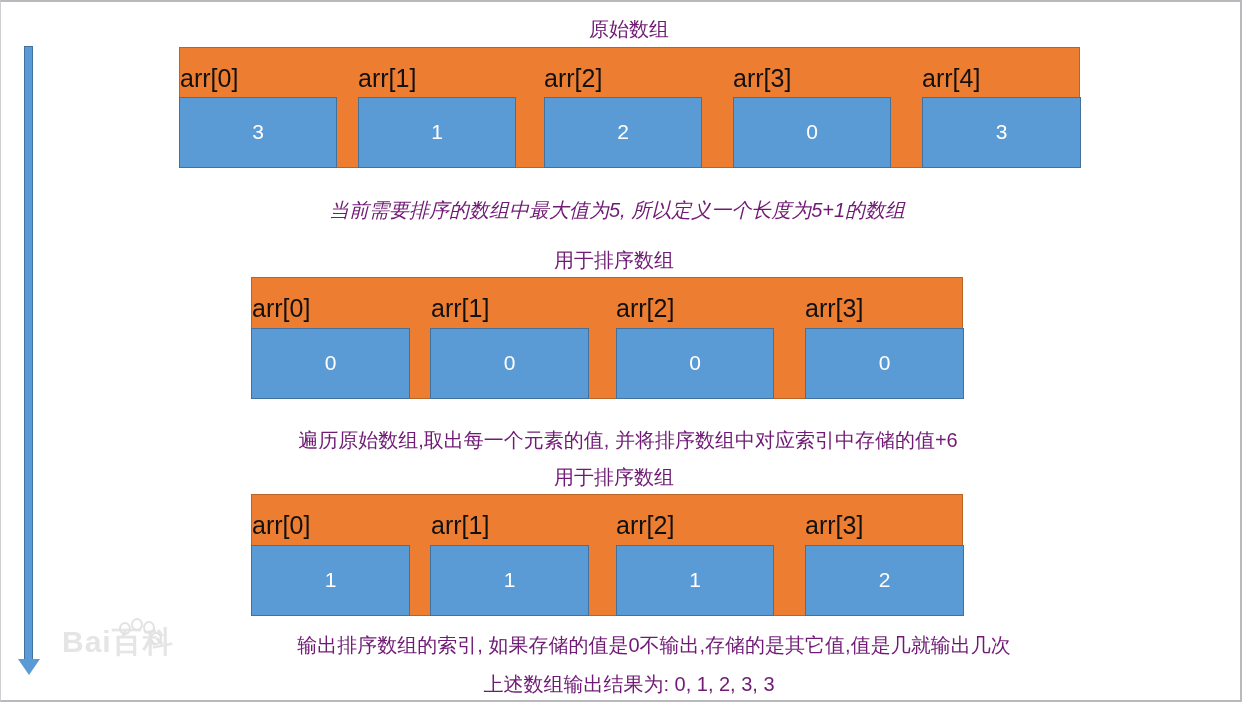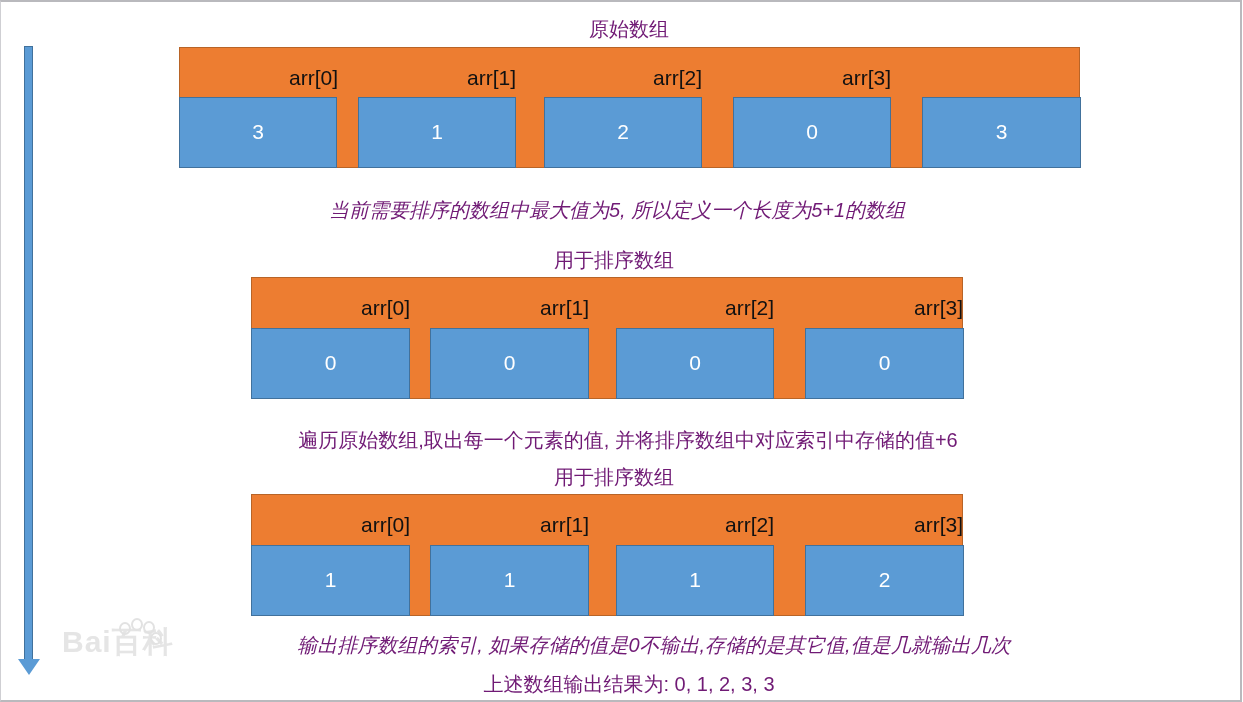--- a/index.html
+++ b/index.html
@@ -26,21 +26,21 @@
   .text {
     position:absolute; color:#701a75; font-size:20px; white-space:nowrap;
     transform:translateX(-50%);
   }
   .arr {
     position:absolute; background:#ed7d31; border:1px solid #b86427;
     box-sizing:border-box;
   }
   .idx {
     position:absolute; top:0; height:50px; line-height:60px;
-    text-align:right; font-size:21px; color:#111;
+    text-align:left; font-size:25px; color:#111;
   }
   .cell {
     position:absolute; bottom:-1px; height:71px; background:#5b9bd5;
     border:1px solid #41719c; box-sizing:border-box;
     color:#fff; font-size:21px; text-align:center; line-height:68px;
   }
   .watermark {
     position:absolute; left:62px; top:617px; width:150px; height:50px;
     color:#e3e3e3; font-size:30px; font-weight:bold; letter-spacing:1px;
     line-height:50px; opacity:0.9;
@@ -56,20 +56,21 @@
   <div class="arrow-shaft"></div>
   <div class="arrow-head"></div>
 </div>
 
 <div class="text" style="left:629px; top:16px;">原始数组</div>
 <div class="arr" style="left:179px; top:47px; width:901px; height:121px;">
   <div class="idx" style="left:0; width:158px;">arr[0]</div>
   <div class="idx" style="left:178px; width:158px;">arr[1]</div>
   <div class="idx" style="left:364px; width:158px;">arr[2]</div>
   <div class="idx" style="left:553px; width:158px;">arr[3]</div>
+  <div class="idx" style="left:742px; width:158px;">arr[4]</div>
   <div class="cell" style="left:-1px; width:158px;">3</div>
   <div class="cell" style="left:178px; width:158px;">1</div>
   <div class="cell" style="left:364px; width:158px;">2</div>
   <div class="cell" style="left:553px; width:158px;">0</div>
   <div class="cell" style="left:742px; width:159px;">3</div>
 </div>
 
 <div class="text" style="left:617px; top:197px;font-style:italic;">当前需要排序的数组中最大值为5, 所以定义一个长度为5+1的数组</div>
 <div class="text" style="left:614px; top:247px;">用于排序数组</div>
 <div class="arr" style="left:251px; top:277px; width:712px; height:122px;">
@@ -89,21 +90,21 @@
   <div class="idx" style="left:0; width:158px;">arr[0]</div>
   <div class="idx" style="left:179px; width:158px;">arr[1]</div>
   <div class="idx" style="left:364px; width:158px;">arr[2]</div>
   <div class="idx" style="left:553px; width:158px;">arr[3]</div>
   <div class="cell" style="left:-1px; width:159px;">1</div>
   <div class="cell" style="left:178px; width:159px;">1</div>
   <div class="cell" style="left:364px; width:158px;">1</div>
   <div class="cell" style="left:553px; width:159px;">2</div>
 </div>
 
-<div class="text" style="left:654px; top:632px;font-style:italic;">输出排序数组的索引, 如果存储的值是0不输出,存储的是其它值,值是几就输出几次</div>
+<div class="text" style="left:654px; top:632px;">输出排序数组的索引, 如果存储的值是0不输出,存储的是其它值,值是几就输出几次</div>
 <div class="text" style="left:629px; top:671px;text-align:center;">上述数组输出结果为: 0, 1, 2, 3, 3</div>
 
 <div class="watermark">
   <span>Bai百科</span>
 </div>
 <div>
   <div class="paw" style="left:119px; top:622px; width:8px; height:9px;"></div>
   <div class="paw" style="left:131px; top:618px; width:8px; height:9px;"></div>
   <div class="paw" style="left:143px; top:621px; width:8px; height:9px;"></div>
   <div class="paw" style="left:150px; top:632px; width:8px; height:9px;"></div>

